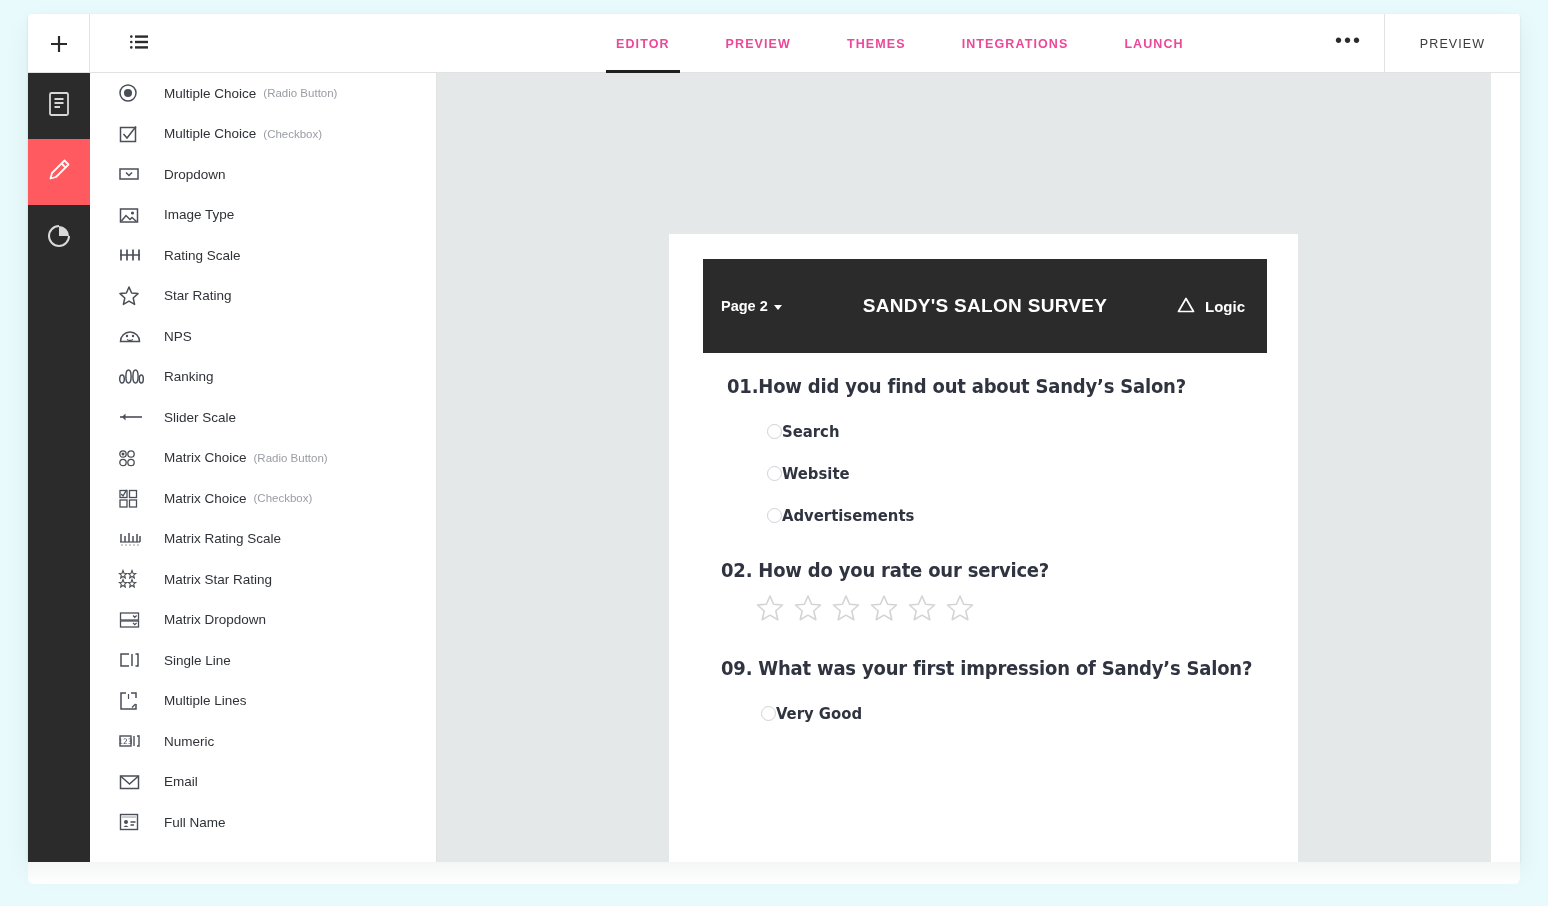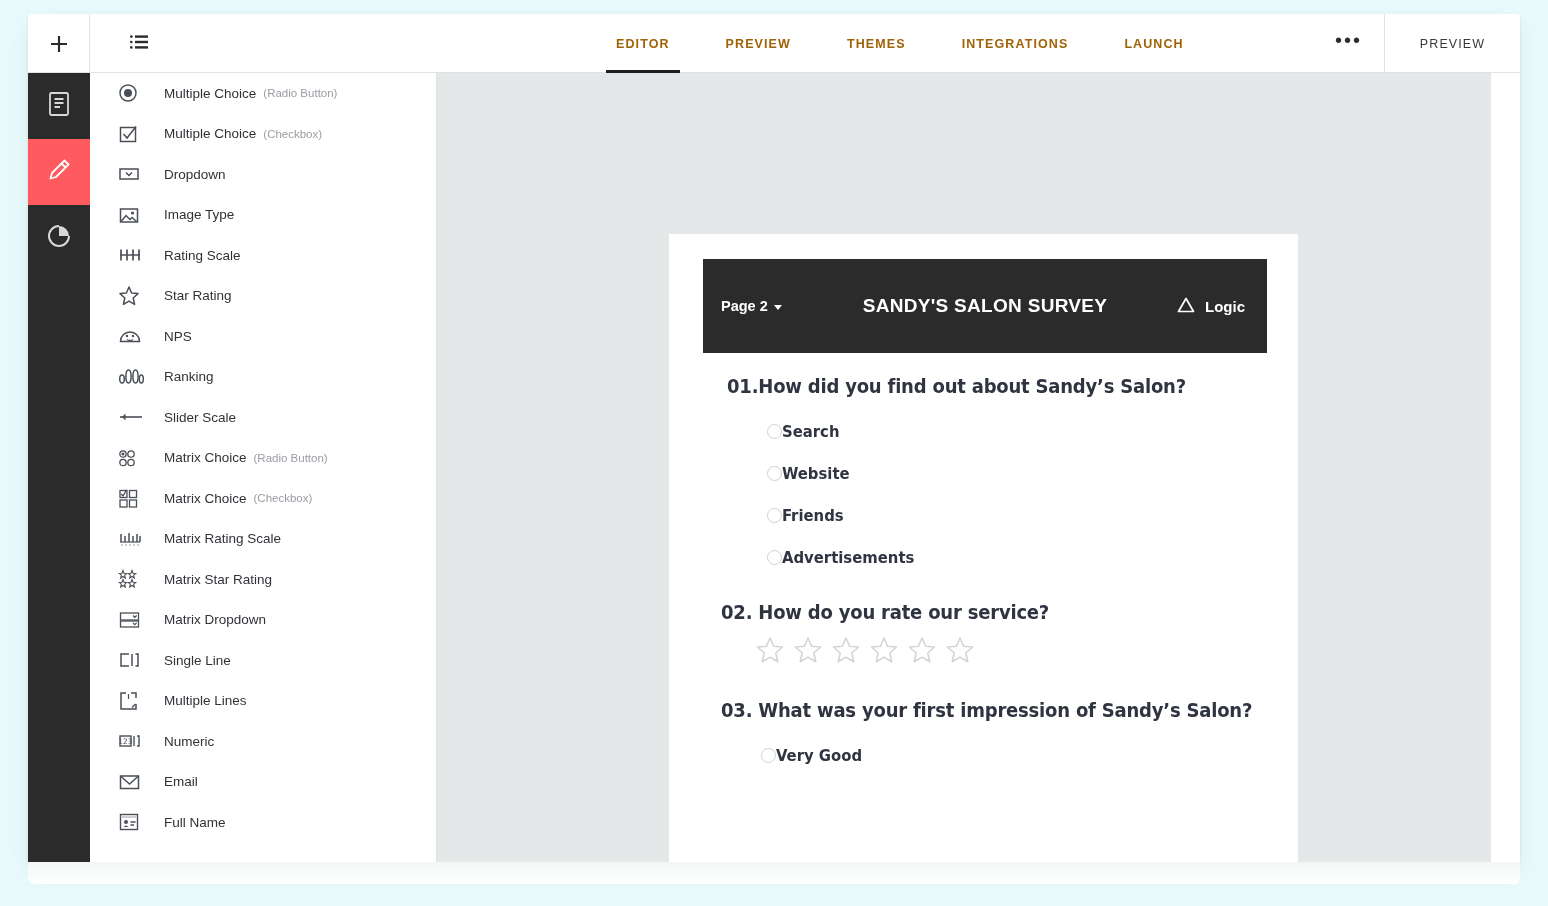--- a/index.html
+++ b/index.html
@@ -47,21 +47,21 @@
   .nav-tabs {
     position: absolute; left: 560px; top: 0;
     height: 59px;
     display: flex; align-items: stretch;
   }
   .nav-tab {
     display: flex; align-items: center; justify-content: center;
     padding: 0 28px;
     font-size: 12.5px; font-weight: bold;
     letter-spacing: 1.1px;
-    color: #a16207;
+    color: #ec4899;
     cursor: pointer;
     position: relative;
   }
   .nav-tab.active::after {
     content: ""; position: absolute;
     left: 18px; right: 18px; bottom: 0; height: 3px;
     background: #1f1f1f;
   }
   #more-btn {
     position: absolute; left: 1285px; top: 0;
@@ -540,24 +540,20 @@
         <div class="q-block">
           <div class="q-title">01.How did you find out about Sandy’s Salon?</div>
           <div style="margin-top:12px;">
             <div class="opt-row">
               <span class="radio"></span>
               <span class="opt-label">Search</span>
             </div>
             <div class="opt-row">
               <span class="radio"></span>
               <span class="opt-label">Website</span>
-            </div>
-            <div class="opt-row">
-              <span class="radio"></span>
-              <span class="opt-label">Friends</span>
             </div>
             <div class="opt-row">
               <span class="radio"></span>
               <span class="opt-label">Advertisements</span>
             </div>
           </div>
         </div>
 
         <div class="q-block" style="margin-top:22px; padding-left:52px;">
           <div class="q-title">02. How do you rate our service?</div>
@@ -589,21 +585,21 @@
             </span>
             <span>
               <svg width="30" height="29" viewBox="0 0 30 29">
                   <path d="M15 2 L18.6 10.2 L27.5 11 L20.8 17 L22.8 25.7 L15 21.1 L7.2 25.7 L9.2 17 L2.5 11 L11.4 10.2 Z" fill="none" stroke="#d4d4d4" stroke-width="1.6" stroke-linejoin="round"></path>
                 </svg>
             </span>
           </div>
         </div>
 
         <div class="q-block" style="margin-top:18px; padding-left:52px;">
-          <div class="q-title">03. What was your first impression of Sandy’s Salon?</div>
+          <div class="q-title">09. What was your first impression of Sandy’s Salon?</div>
           <div style="margin-top:12px;">
             <div class="opt-row">
               <span class="radio"></span>
               <span class="opt-label">Very Good</span>
             </div>
           </div>
         </div>
 
       </div>
     </div>

